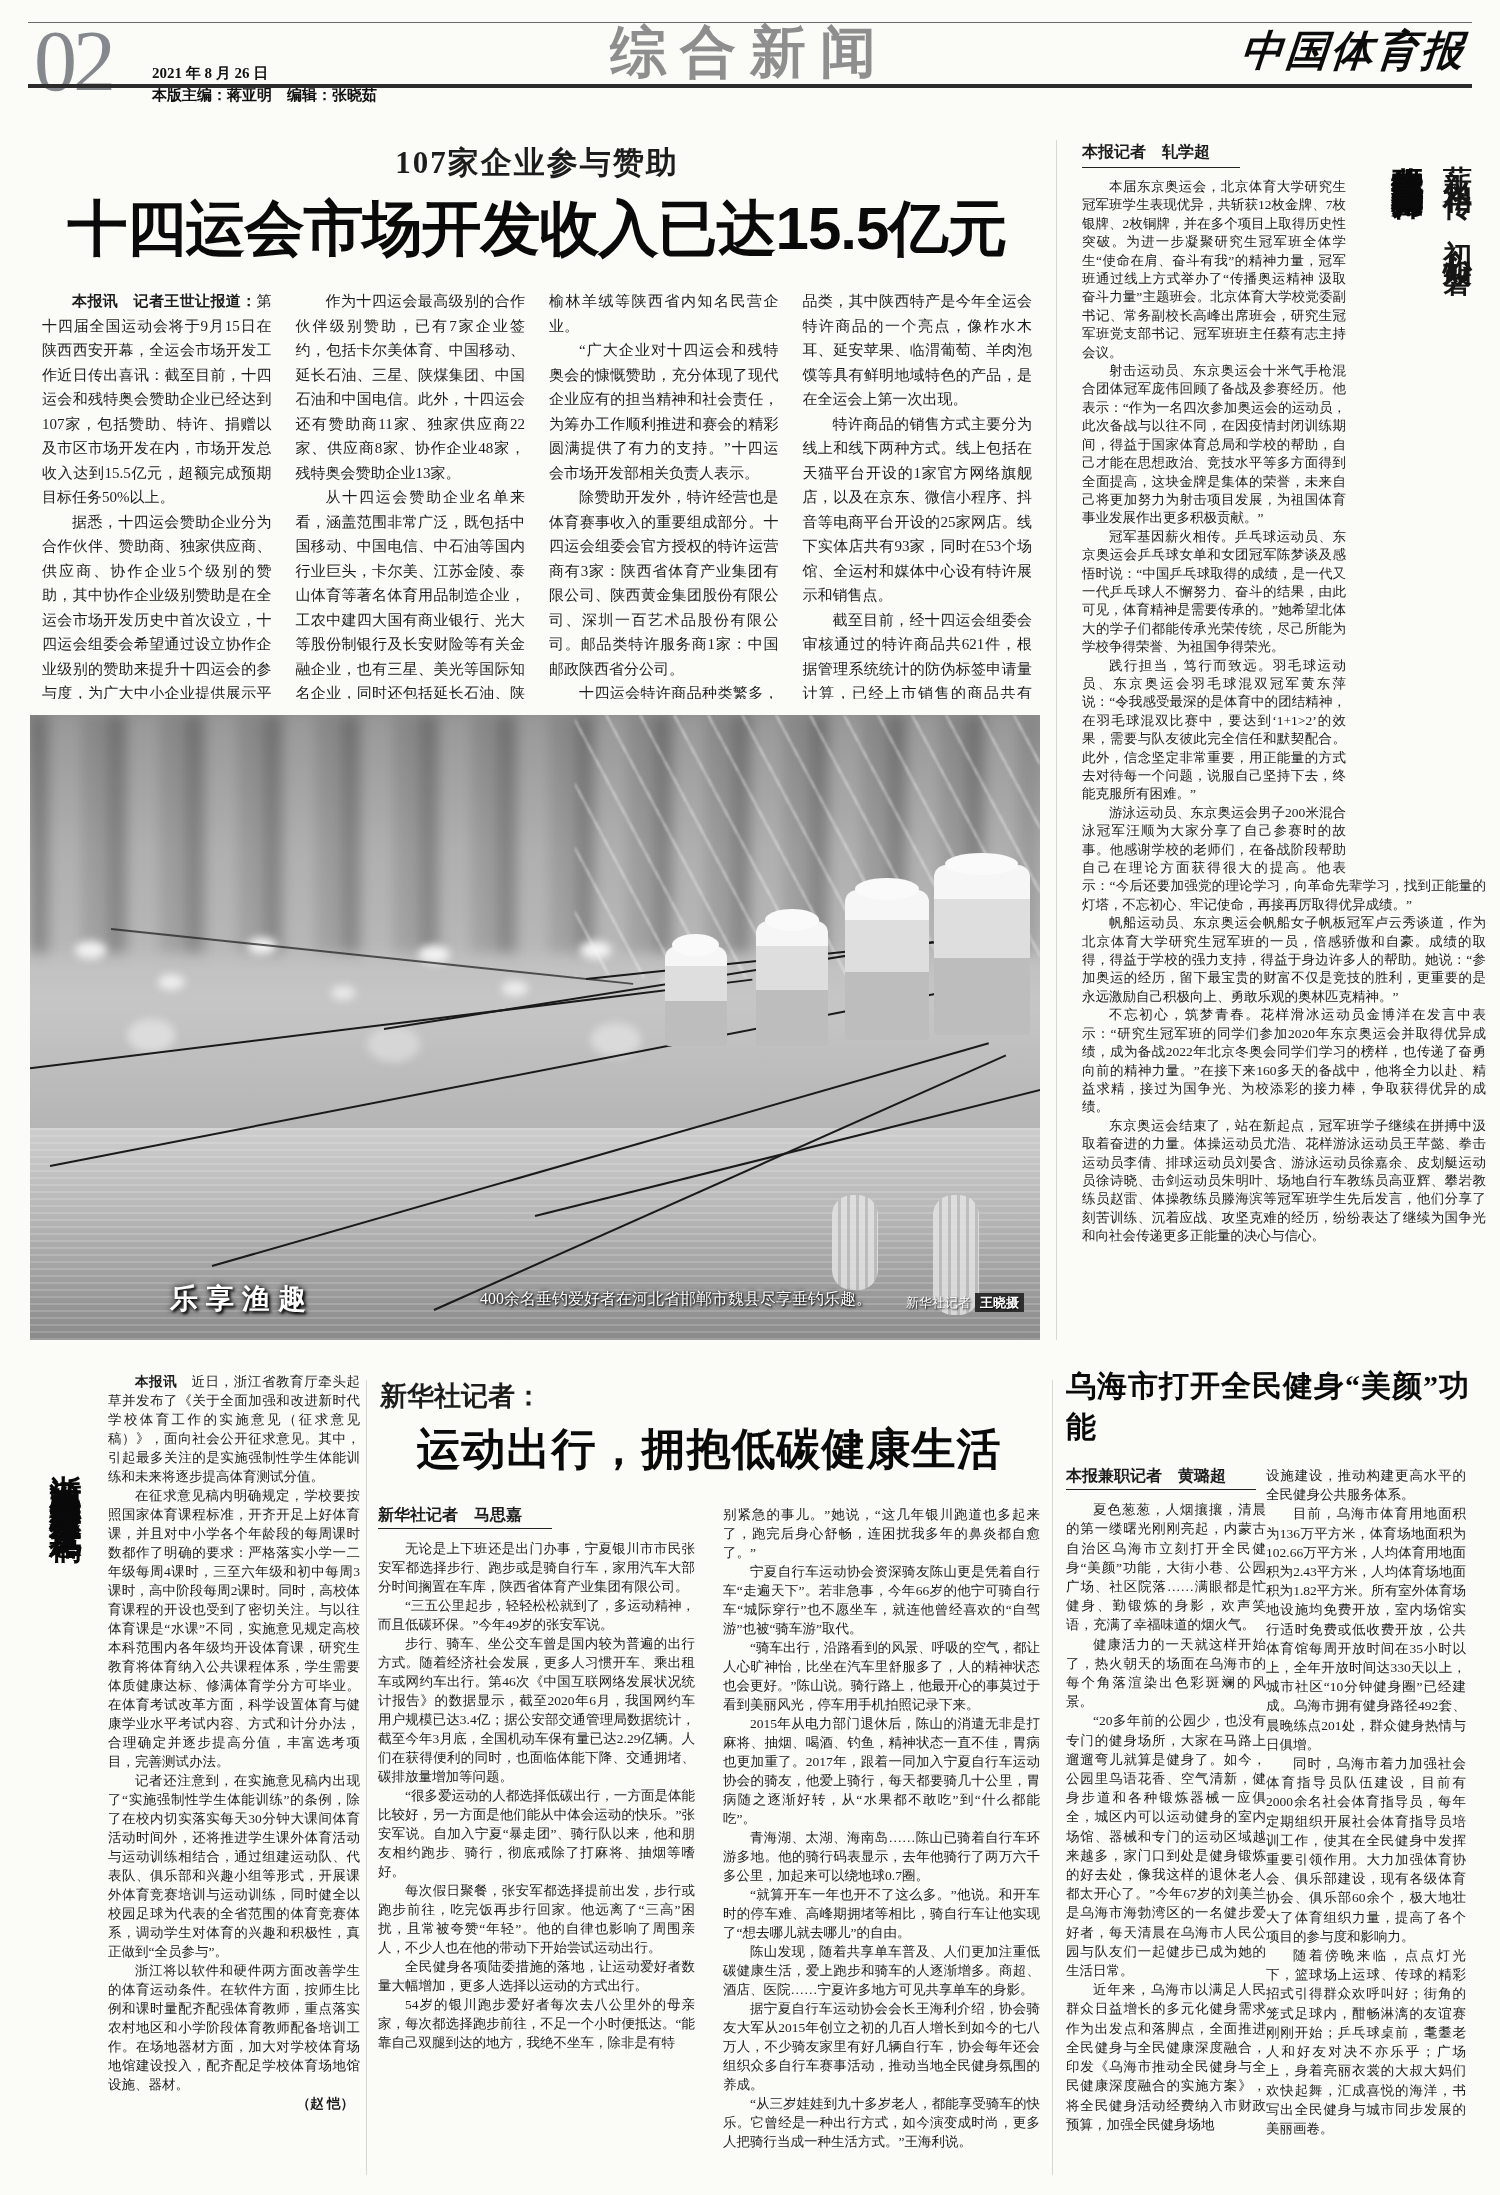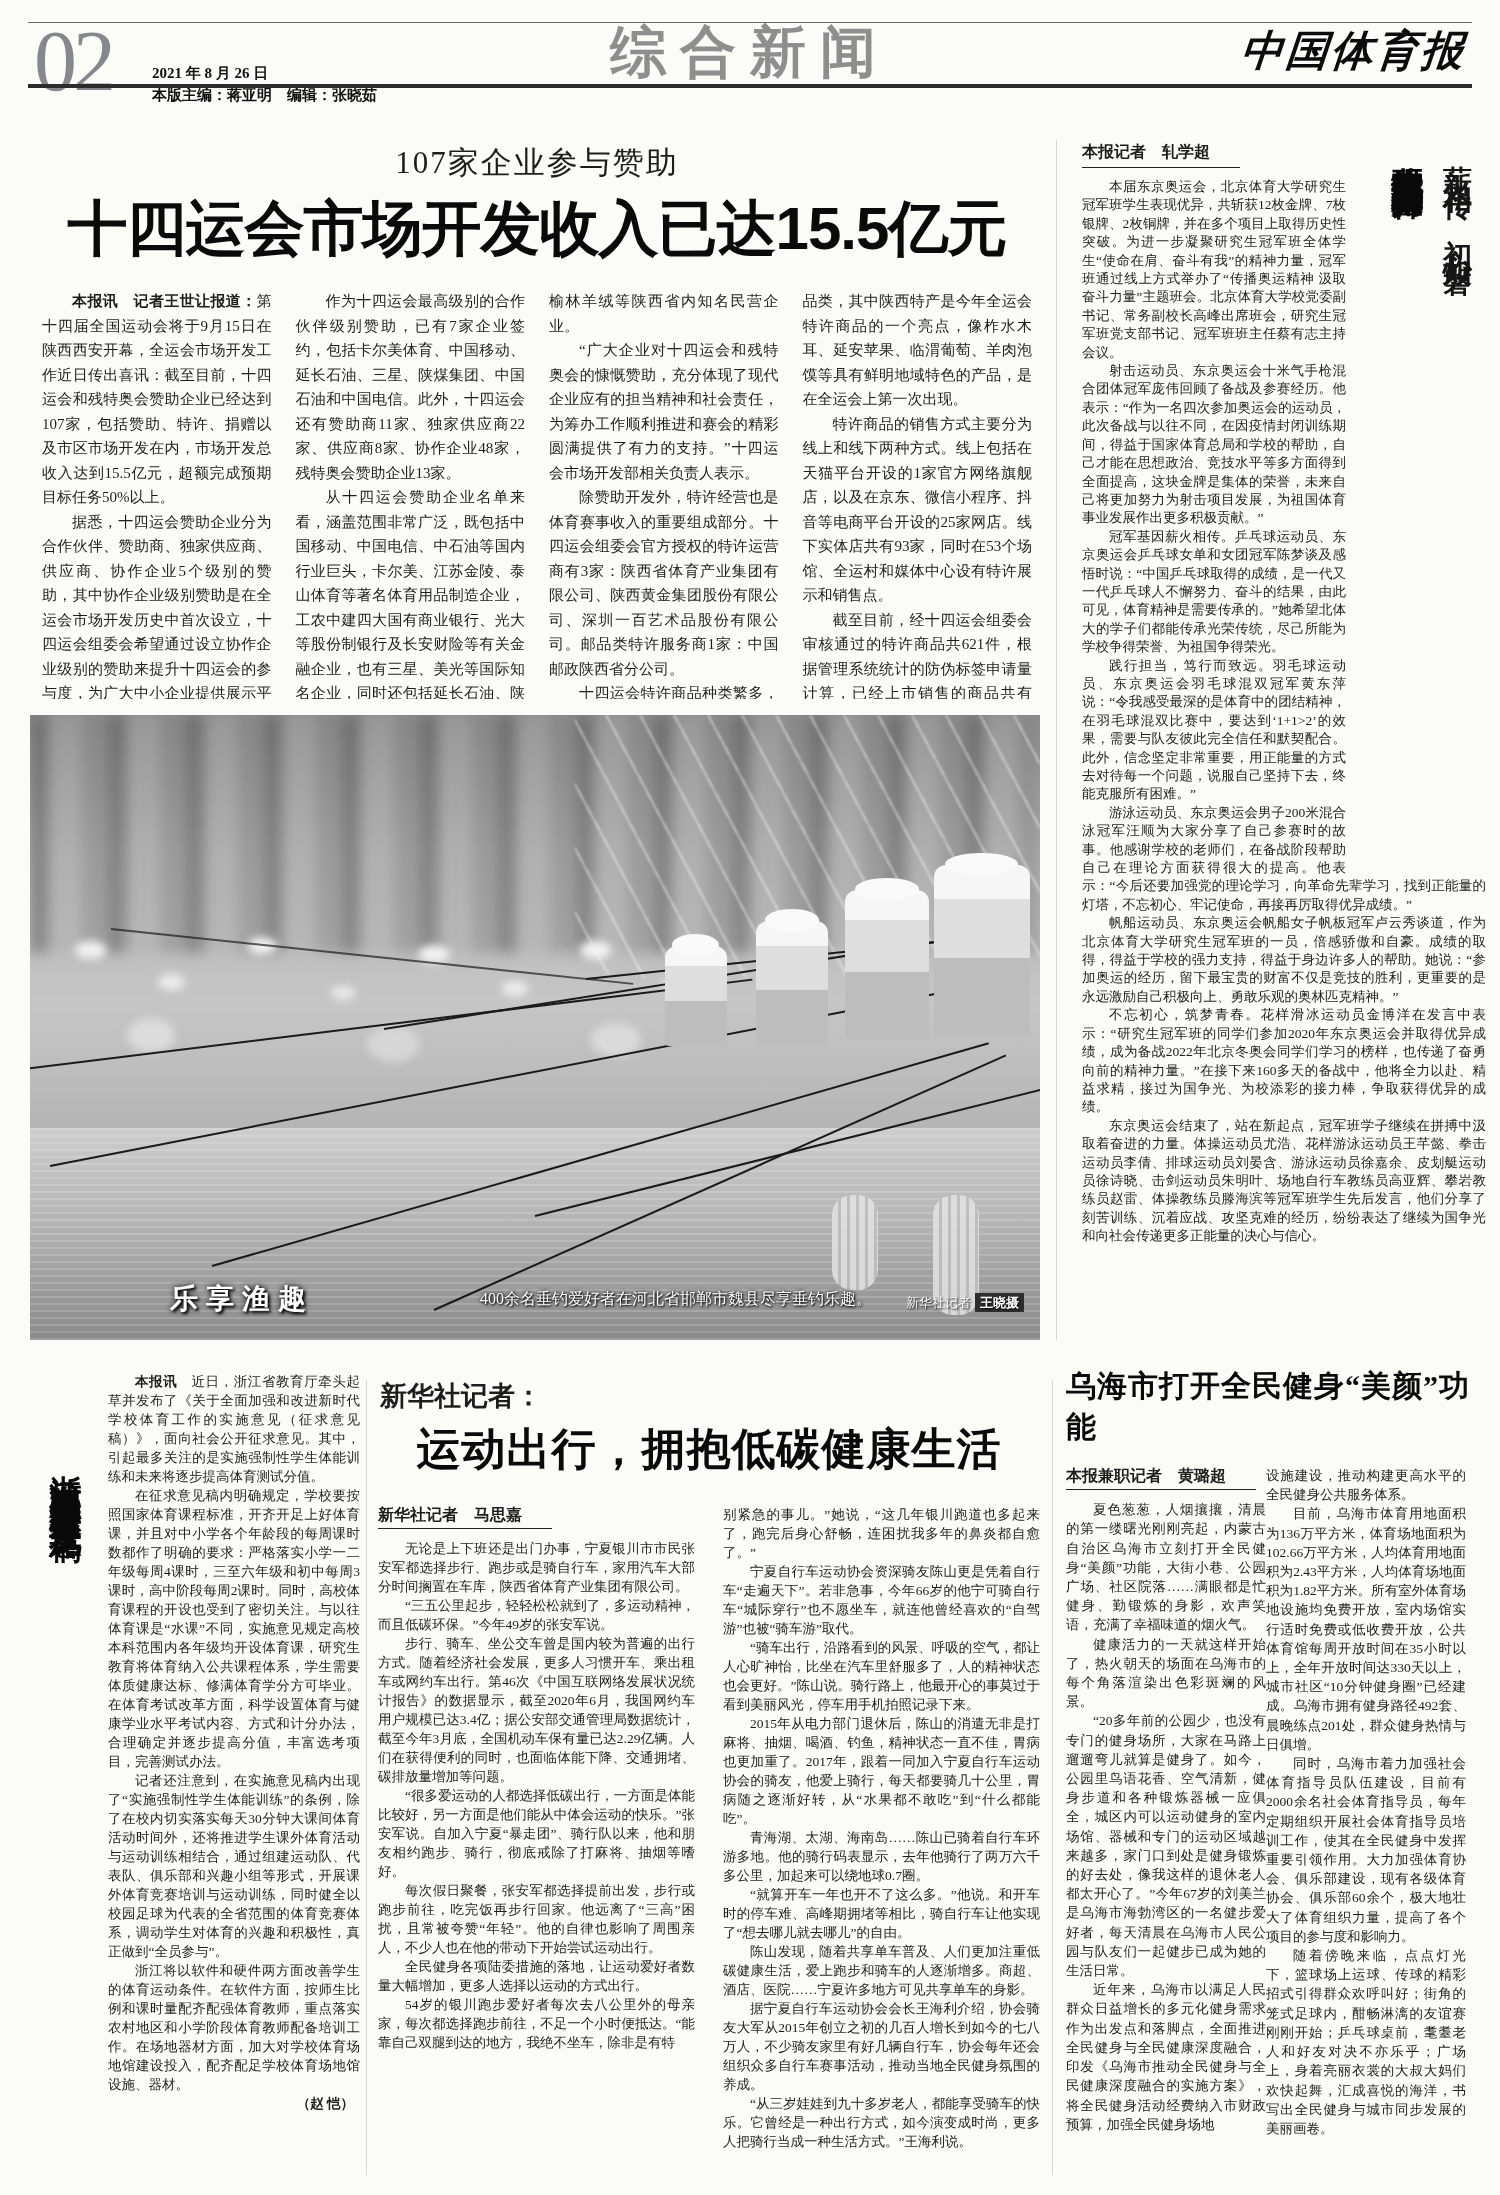--- a/index.html
+++ b/index.html
@@ -10,21 +10,21 @@
   .page-num{position:absolute;left:34px;top:18px;font-size:86px;line-height:1;color:#85898e;
             font-family:"Liberation Serif",serif;letter-spacing:-4px;}
   .header-meta{position:absolute;left:152px;top:62px;font-size:15px;font-weight:bold;line-height:22px;color:#111;}
   .section-title{position:absolute;left:0;right:0;top:24px;text-align:center;font-size:56px;line-height:1;
                  color:#8e8e8e;font-weight:700;letter-spacing:14px;}
   .masthead{position:absolute;right:34px;top:30px;font-size:42px;line-height:1;font-weight:900;
             font-style:italic;transform:skewX(-5deg);color:#0c0c0c;letter-spacing:3px;}
   .header-rule{position:absolute;left:28px;right:28px;top:84px;height:4px;background:#2c2c2c;}
   
   .lead{position:absolute;left:42px;top:128px;width:990px;}
-  .lead-kicker{text-align:center;font-size:31px;font-weight:normal;letter-spacing:2px;margin:14px 0 10px;}
+  .lead-kicker{text-align:center;font-size:31px;font-weight:bold;letter-spacing:2px;margin:14px 0 10px;}
   .lead-headline{text-align:center;font-size:60px;font-weight:900;letter-spacing:-1px;line-height:1.15;
                  font-family:"Liberation Sans","DejaVu Sans",sans-serif;color:#0a0a0a;margin-top:6px;}
   .lead-cols{display:flex;gap:24px;margin-top:26px;height:410px;overflow:hidden;}
   .lead-col{width:230px;font-size:15px;line-height:24.5px;text-align:justify;}
   .para{margin:0;text-indent:2em;}
   .para.cont{text-indent:0;}
   .bold{font-weight:bold;}
   
   .photo{position:absolute;left:30px;top:715px;width:1010px;height:625px;overflow:hidden;
          background:linear-gradient(180deg,#8f8f8f 0%,#b3b3b3 22%,#c6c6c6 46%,#b5b5b5 66%,#9c9c9c 84%,#7c7c7c 100%);}

